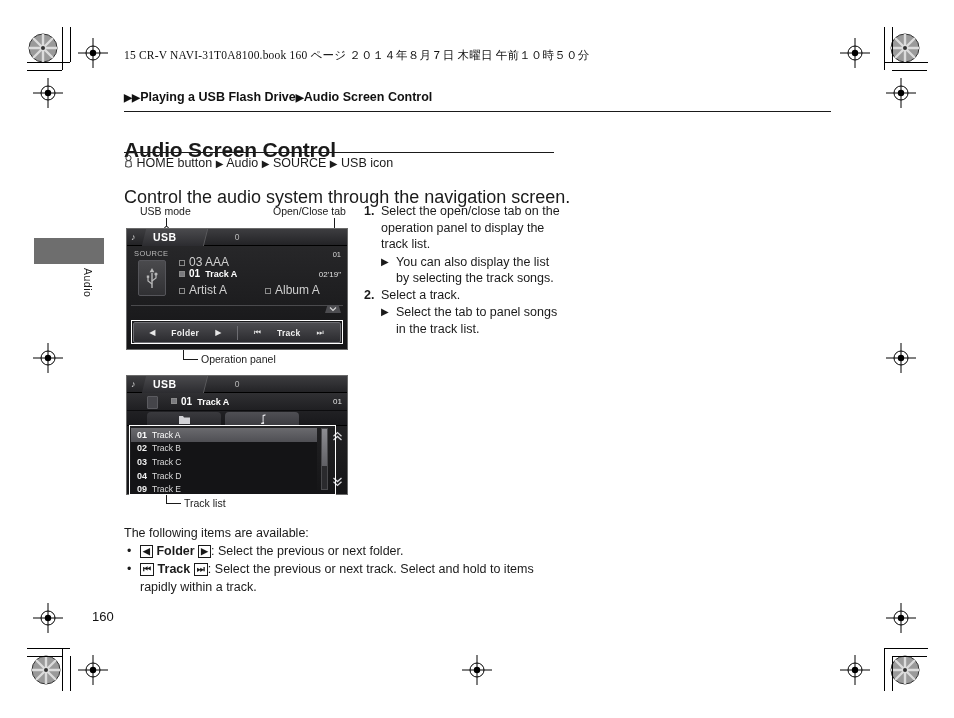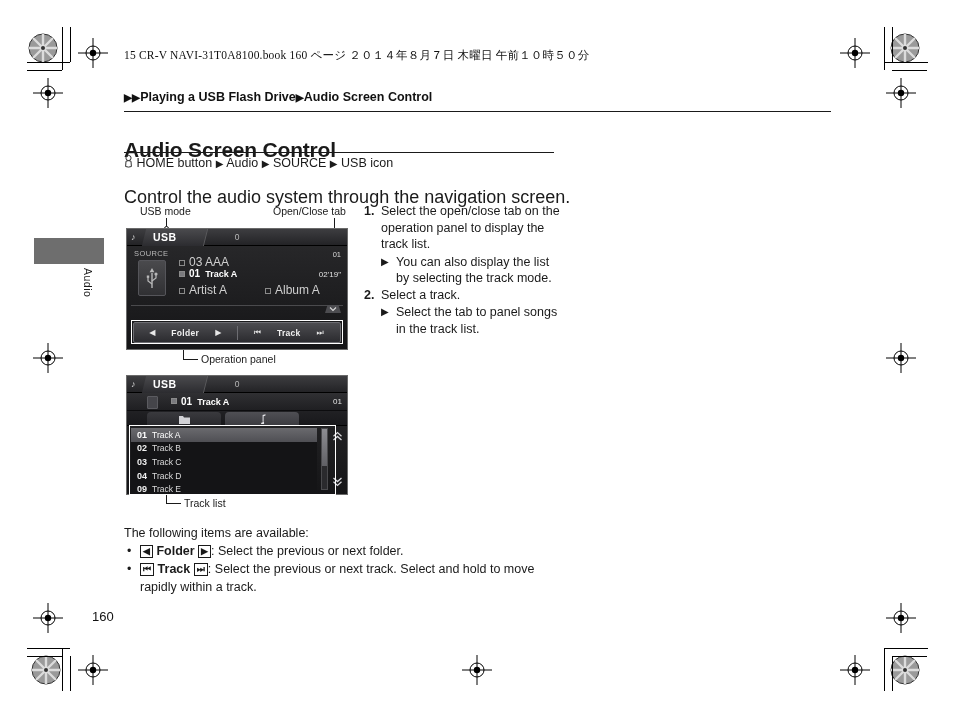--- a/index.html
+++ b/index.html
@@ -567,21 +567,21 @@
   </div>
   <div class="whitebox" style="left:129px;top:425px;width:207px;height:70px;"></div>
 
   <div class="steps">
     <div class="step">
       <span class="no">1.</span>
       <span>Select the open/close tab on the operation panel to display the track list.</span>
     </div>
     <div class="sub">
       <span class="tri">▶</span>
-      <span>You can also display the list by selecting the track mode.</span>
+      <span>You can also display the list by selecting the track songs.</span>
     </div>
     <div class="step">
       <span class="no">2.</span>
       <span>Select a track.</span>
     </div>
     <div class="sub">
       <span class="tri">▶</span>
       <span>Select the tab to panel songs in the track list.</span>
     </div>
   </div>
@@ -591,19 +591,19 @@
     <div class="bl">
       <span class="dot">•</span>
       <span class="keycap">◀</span>
       <span class="bold">Folder</span>
       <span class="keycap">▶</span><span>: Select the previous or next folder.</span>
     </div>
     <div class="bl">
       <span class="dot">•</span>
       <span class="keycap">⏮</span>
       <span class="bold">Track</span>
-      <span class="keycap">⏭</span><span>: Select the previous or next track. Select and hold to move rapidly within a track.</span>
+      <span class="keycap">⏭</span><span>: Select the previous or next track. Select and hold to items rapidly within a track.</span>
     </div>
   </div>
 
   <div class="pageno">160</div>
 
 </div>
 
 </body></html>

